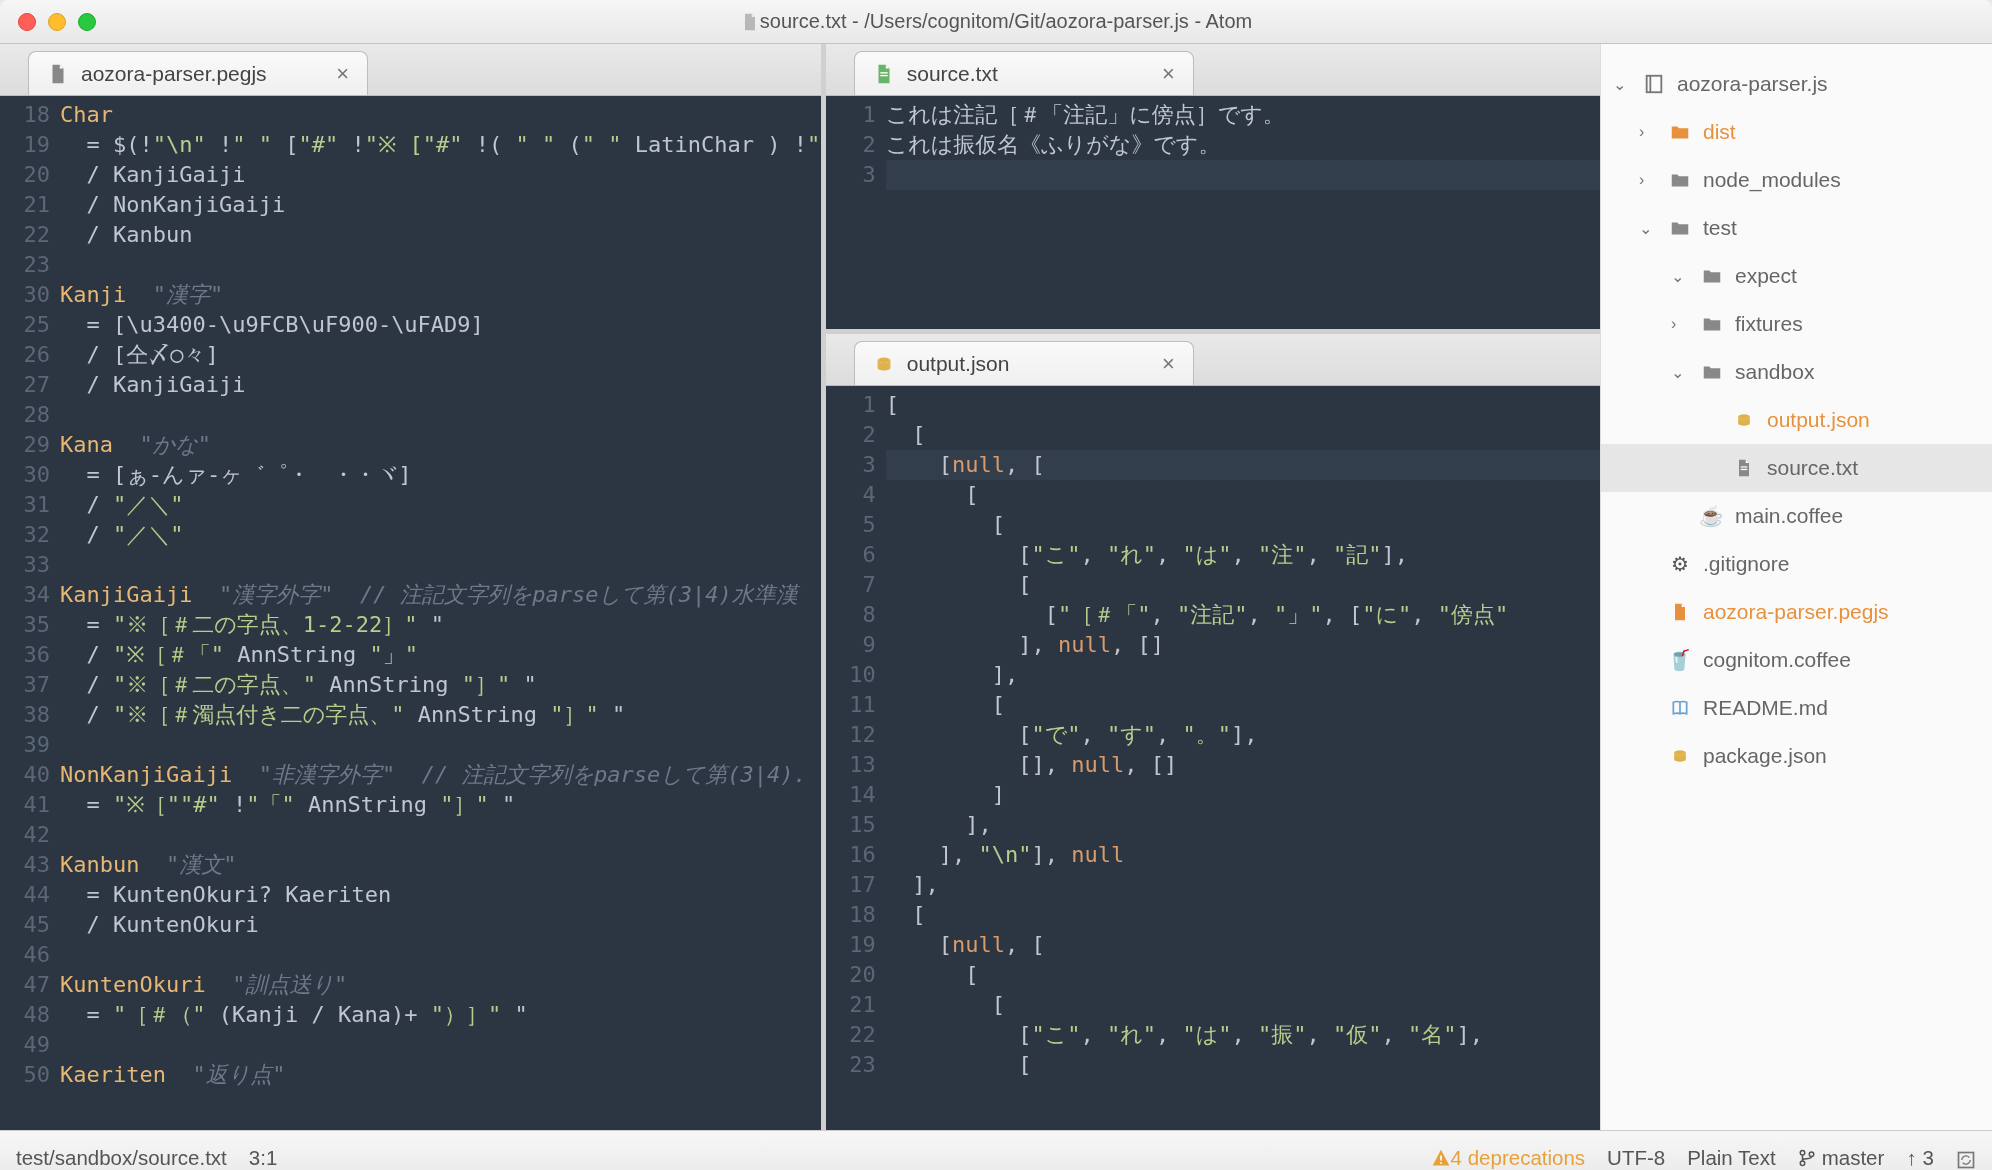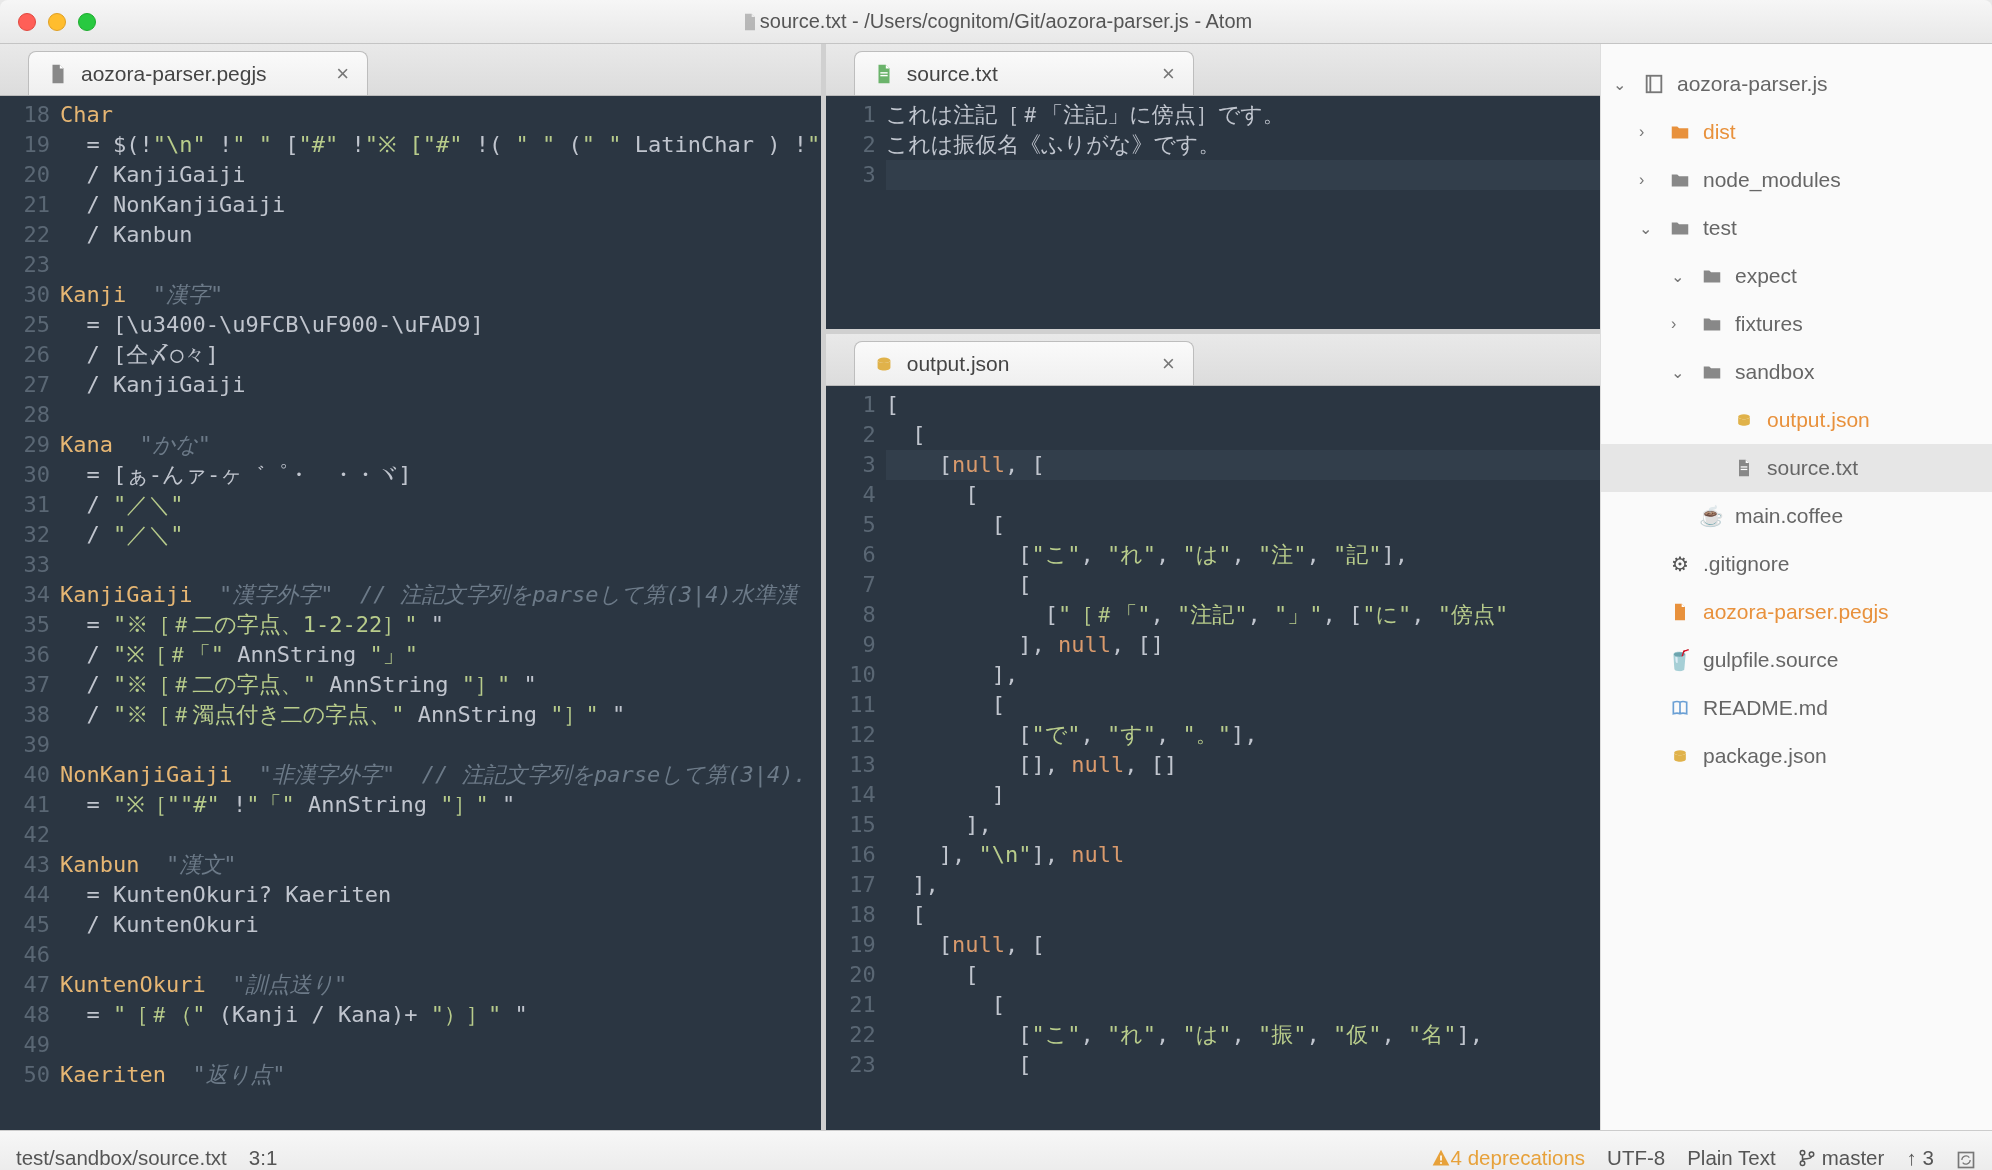--- a/index.html
+++ b/index.html
@@ -397,21 +397,21 @@
               <path fill="#fff" d="M14 2v4h4"></path>
             </svg>
           </span>
           <span>aozora-parser.pegjs</span>
         </div>
         <div class="tree-row indent-1">
           <span class="chev">&nbsp;</span>
           <span class="ticon">
             <span style="font-size:20px;color:#a04040">🥤</span>
           </span>
-          <span>gulpfile.source</span>
+          <span>cognitom.coffee</span>
         </div>
         <div class="tree-row indent-1">
           <span class="chev">&nbsp;</span>
           <span class="ticon">
             <svg width="20" height="20" viewBox="0 0 24 24">
               <path fill="none" stroke="#6a9fd4" stroke-width="2" d="M4 5c3-1 6-1 8 0 2-1 5-1 8 0v14c-3-1-6-1-8 0-2-1-5-1-8 0z M12 5v14"></path>
             </svg>
           </span>
           <span>README.md</span>
         </div>

